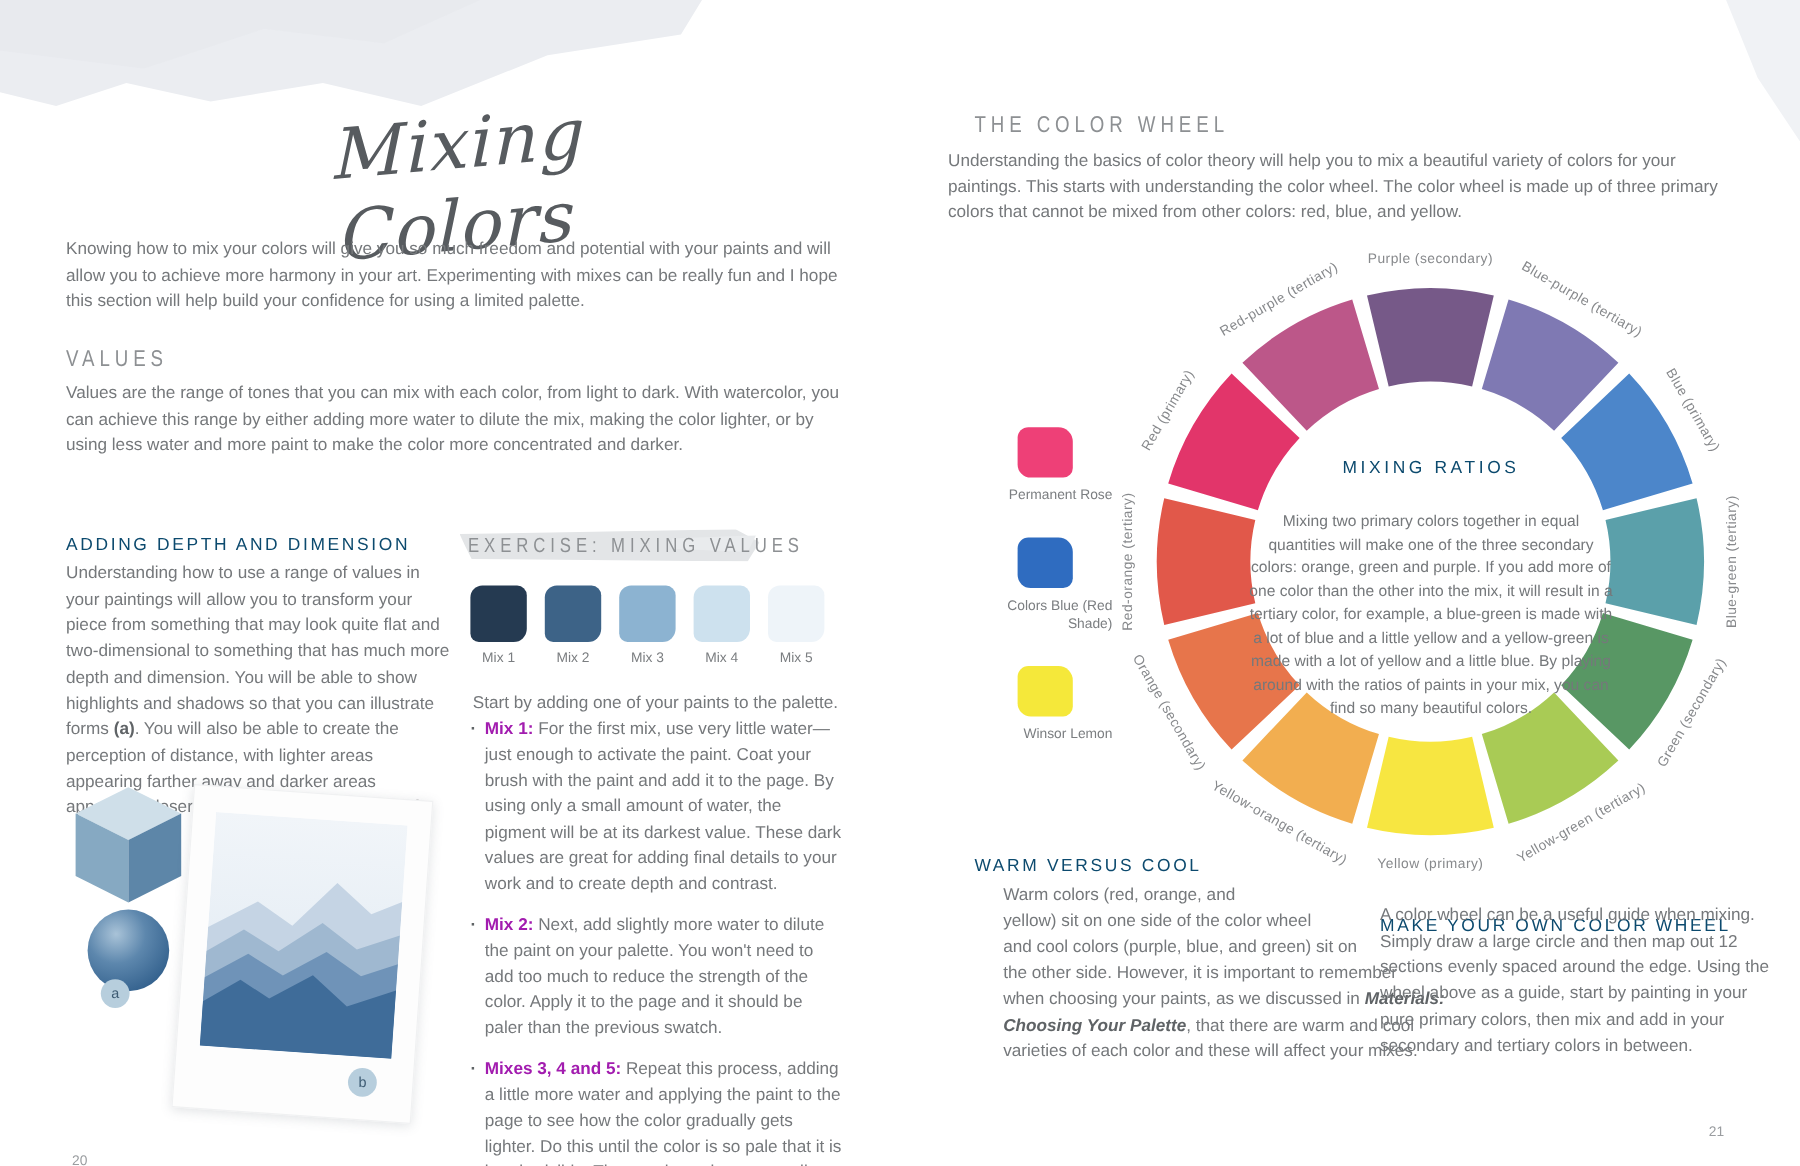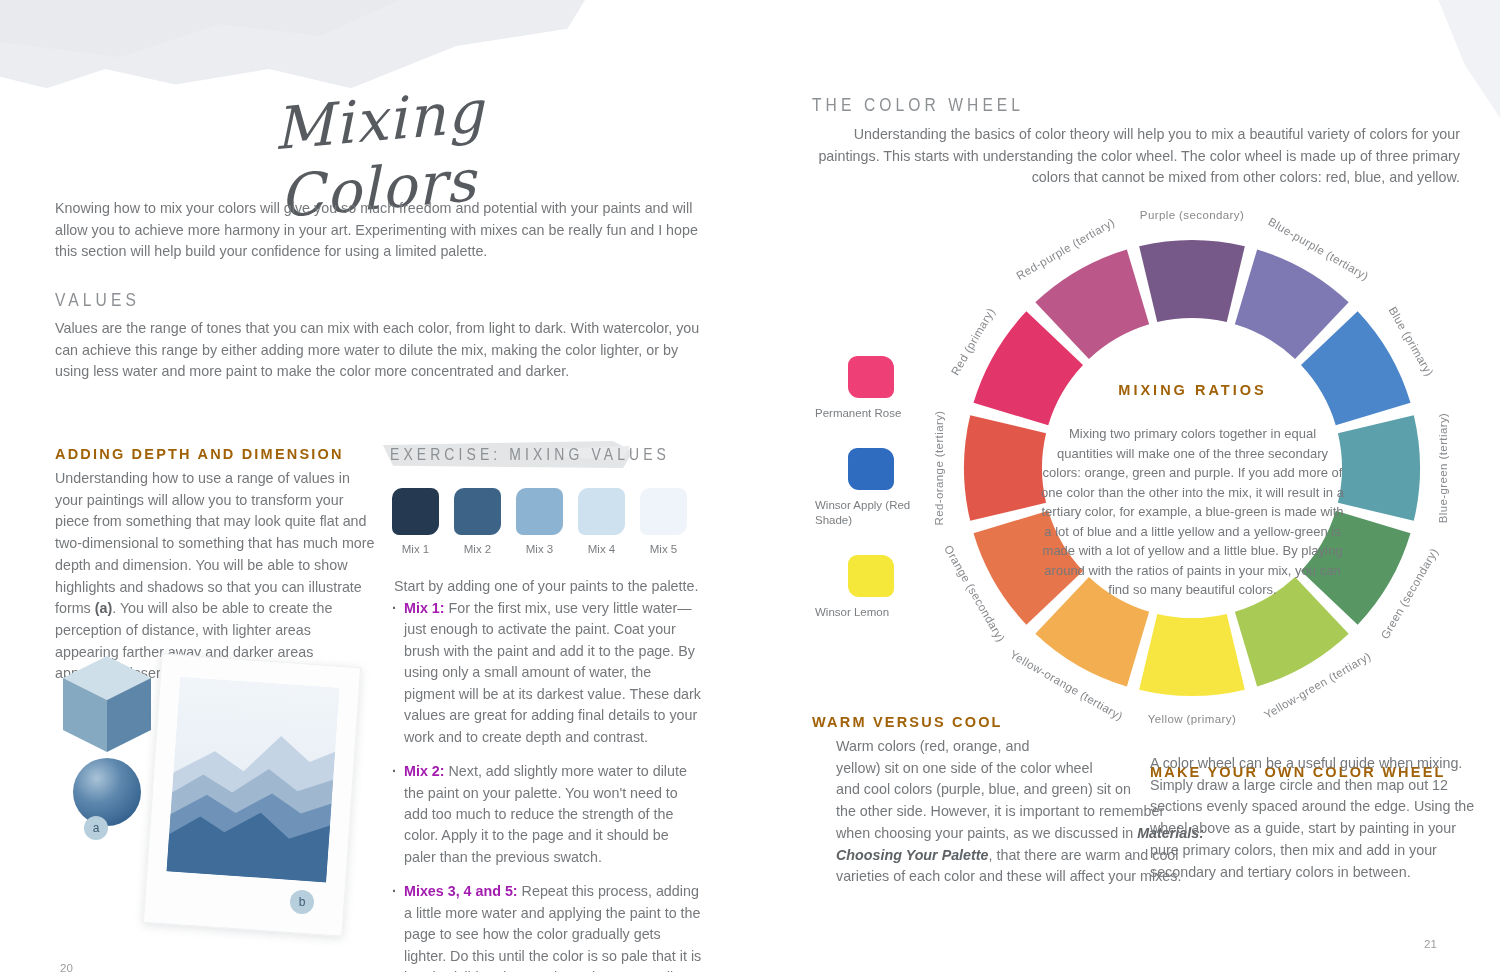--- a/index.html
+++ b/index.html
@@ -10,21 +10,21 @@
   .wash-tl{position:absolute;left:0;top:0;width:585px;height:96px;background:#ebedf1;
     clip-path:polygon(0 0,100% 0,97% 30%,78% 48%,60% 92%,46% 72%,30% 88%,18% 72%,8% 92%,0 80%);}
   .wash-tl2{position:absolute;left:0;top:0;width:400px;height:60px;background:#e4e7ec;opacity:.45;
     clip-path:polygon(0 0,100% 0,80% 60%,55% 40%,30% 95%,0 70%);}
   .wash-tr{position:absolute;right:0;top:0;width:88px;height:118px;background:#f0f2f5;
     clip-path:polygon(30% 0,100% 0,100% 100%,60% 55%);}
 
   
   .thin-head{font-size:19px;letter-spacing:5px;color:#8d9093;white-space:nowrap;
     transform:scaleX(.82);transform-origin:left center;font-weight:400;}
-  .bold-head{font-size:14.5px;font-weight:700;letter-spacing:2.2px;color:#a16207;}
+  .bold-head{font-size:14.5px;font-weight:400;letter-spacing:2.2px;color:#0c4a6e;}
 
   .body-text{font-size:14.3px;line-height:1.52;color:#75787b;}
   .body-text b{color:#5f6366;}
 
   .script-title{position:absolute;left:198px;top:86px;width:370px;text-align:center;
     font-family:"DejaVu Serif",serif;font-style:italic;font-size:58px;color:#575b5f;
     transform:rotate(-5deg) skewX(-6deg);letter-spacing:1px;}
 
   
   .brush{position:absolute;left:383px;top:441px;width:250px;height:27px;background:#e3e5e7;
@@ -43,21 +43,21 @@
 
   
   .badge{position:absolute;width:24px;height:24px;border-radius:50%;background:#b7cedd;
     color:#3e5c74;font-size:12px;display:flex;align-items:center;justify-content:center;}
   .polaroid{position:absolute;left:152px;top:660px;width:198px;height:268px;background:#fdfdfd;
     transform:rotate(4deg);box-shadow:0 2px 10px rgba(90,100,110,.18);border:1px solid #f0f1f2;}
   .polaroid svg{position:absolute;left:19px;top:21px;}
 
   
   .palette-col{position:absolute;left:815px;top:356px;width:112px;}
-  .pal-item{text-align:left;margin-bottom:27px;}
+  .pal-item{text-align:right;margin-bottom:27px;}
   .pal-swatch{width:46px;height:42px;margin:0 auto 8px auto;border-radius:9px 12px 8px 11px;}
   .pal-label{font-size:11.5px;line-height:1.3;color:#7b7e81;}
 
   .wheel-center{position:absolute;left:1040px;top:382px;width:305px;text-align:center;}
   .wheel-center .bold-head{letter-spacing:3px;}
   .wheel-center p{margin:26px 0 0 0;font-size:13px;line-height:1.5;color:#75787b;}
 
   .prewrap{white-space:pre-line;}
   .ital{font-style:italic;font-weight:700;color:#5f6366;}
 
@@ -150,30 +150,30 @@
       <path d="M0,138 L35,116 L65,132 L100,110 L130,128 L160,116 L160,195 L0,195 Z" fill="#6f93b8"></path>
       <path d="M0,158 L30,138 L55,152 L90,130 L120,154 L160,138 L160,195 L0,195 Z" fill="#3f6c99"></path>
     </svg>
   </div>
   <div class="badge" style="left:290px;top:890px;">b</div>
 
   <div class="pagenum" style="left:60px;top:938px;margin-top:24px;">20</div>
 
   <div class="thin-head" style="position:absolute;left:812px;top:94px;">THE COLOR WHEEL</div>
 
-  <p class="body-text" style="position:absolute;left:812px;top:124px;width:648px;margin:0;text-align:right;">Understanding the basics of color theory will help you to mix a beautiful variety of colors for your paintings. This starts with understanding the color wheel. The color wheel is made up of three primary colors that cannot be mixed from other colors: red, blue, and yellow.</p>
+  <p class="body-text" style="position:absolute;left:790px;top:124px;width:648px;margin:0;">Understanding the basics of color theory will help you to mix a beautiful variety of colors for your paintings. This starts with understanding the color wheel. The color wheel is made up of three primary colors that cannot be mixed from other colors: red, blue, and yellow.</p>
 
   <div class="palette-col" id="palCol">
       <div class="pal-item">
         <div class="pal-swatch" style="background: rgb(238, 64, 119);"></div>
         <div class="pal-label">Permanent Rose</div>
       </div>
       <div class="pal-item">
         <div class="pal-swatch" style="background: rgb(47, 108, 192);"></div>
-        <div class="pal-label">Winsor Apply (Red Shade)</div>
+        <div class="pal-label">Colors Blue (Red Shade)</div>
       </div>
       <div class="pal-item">
         <div class="pal-swatch" style="background: rgb(245, 232, 58);"></div>
         <div class="pal-label">Winsor Lemon</div>
       </div>
     </div>
 
   <svg id="wheelSvg" width="560" height="560" viewBox="0 0 560 560" style="position:absolute;left:912px;top:188px;pointer-events:none;">
       <path d="M227.16147800333206,58.20709976825759 A228,228 0 0 1 332.8385219966679,58.20709976825759 L314.76218552412365,134.08361826859053 A150,150 0 0 0 245.23781447587635,134.08361826859053 Z" fill="#6c4c7f" fill-opacity="0.93"></path>
       <text x="280" y="28" text-anchor="middle" dominant-baseline="middle" transform="rotate(0,280,28)" fill="#87898c" font-size="11.5" letter-spacing="0.4">Purple (secondary)</text>

